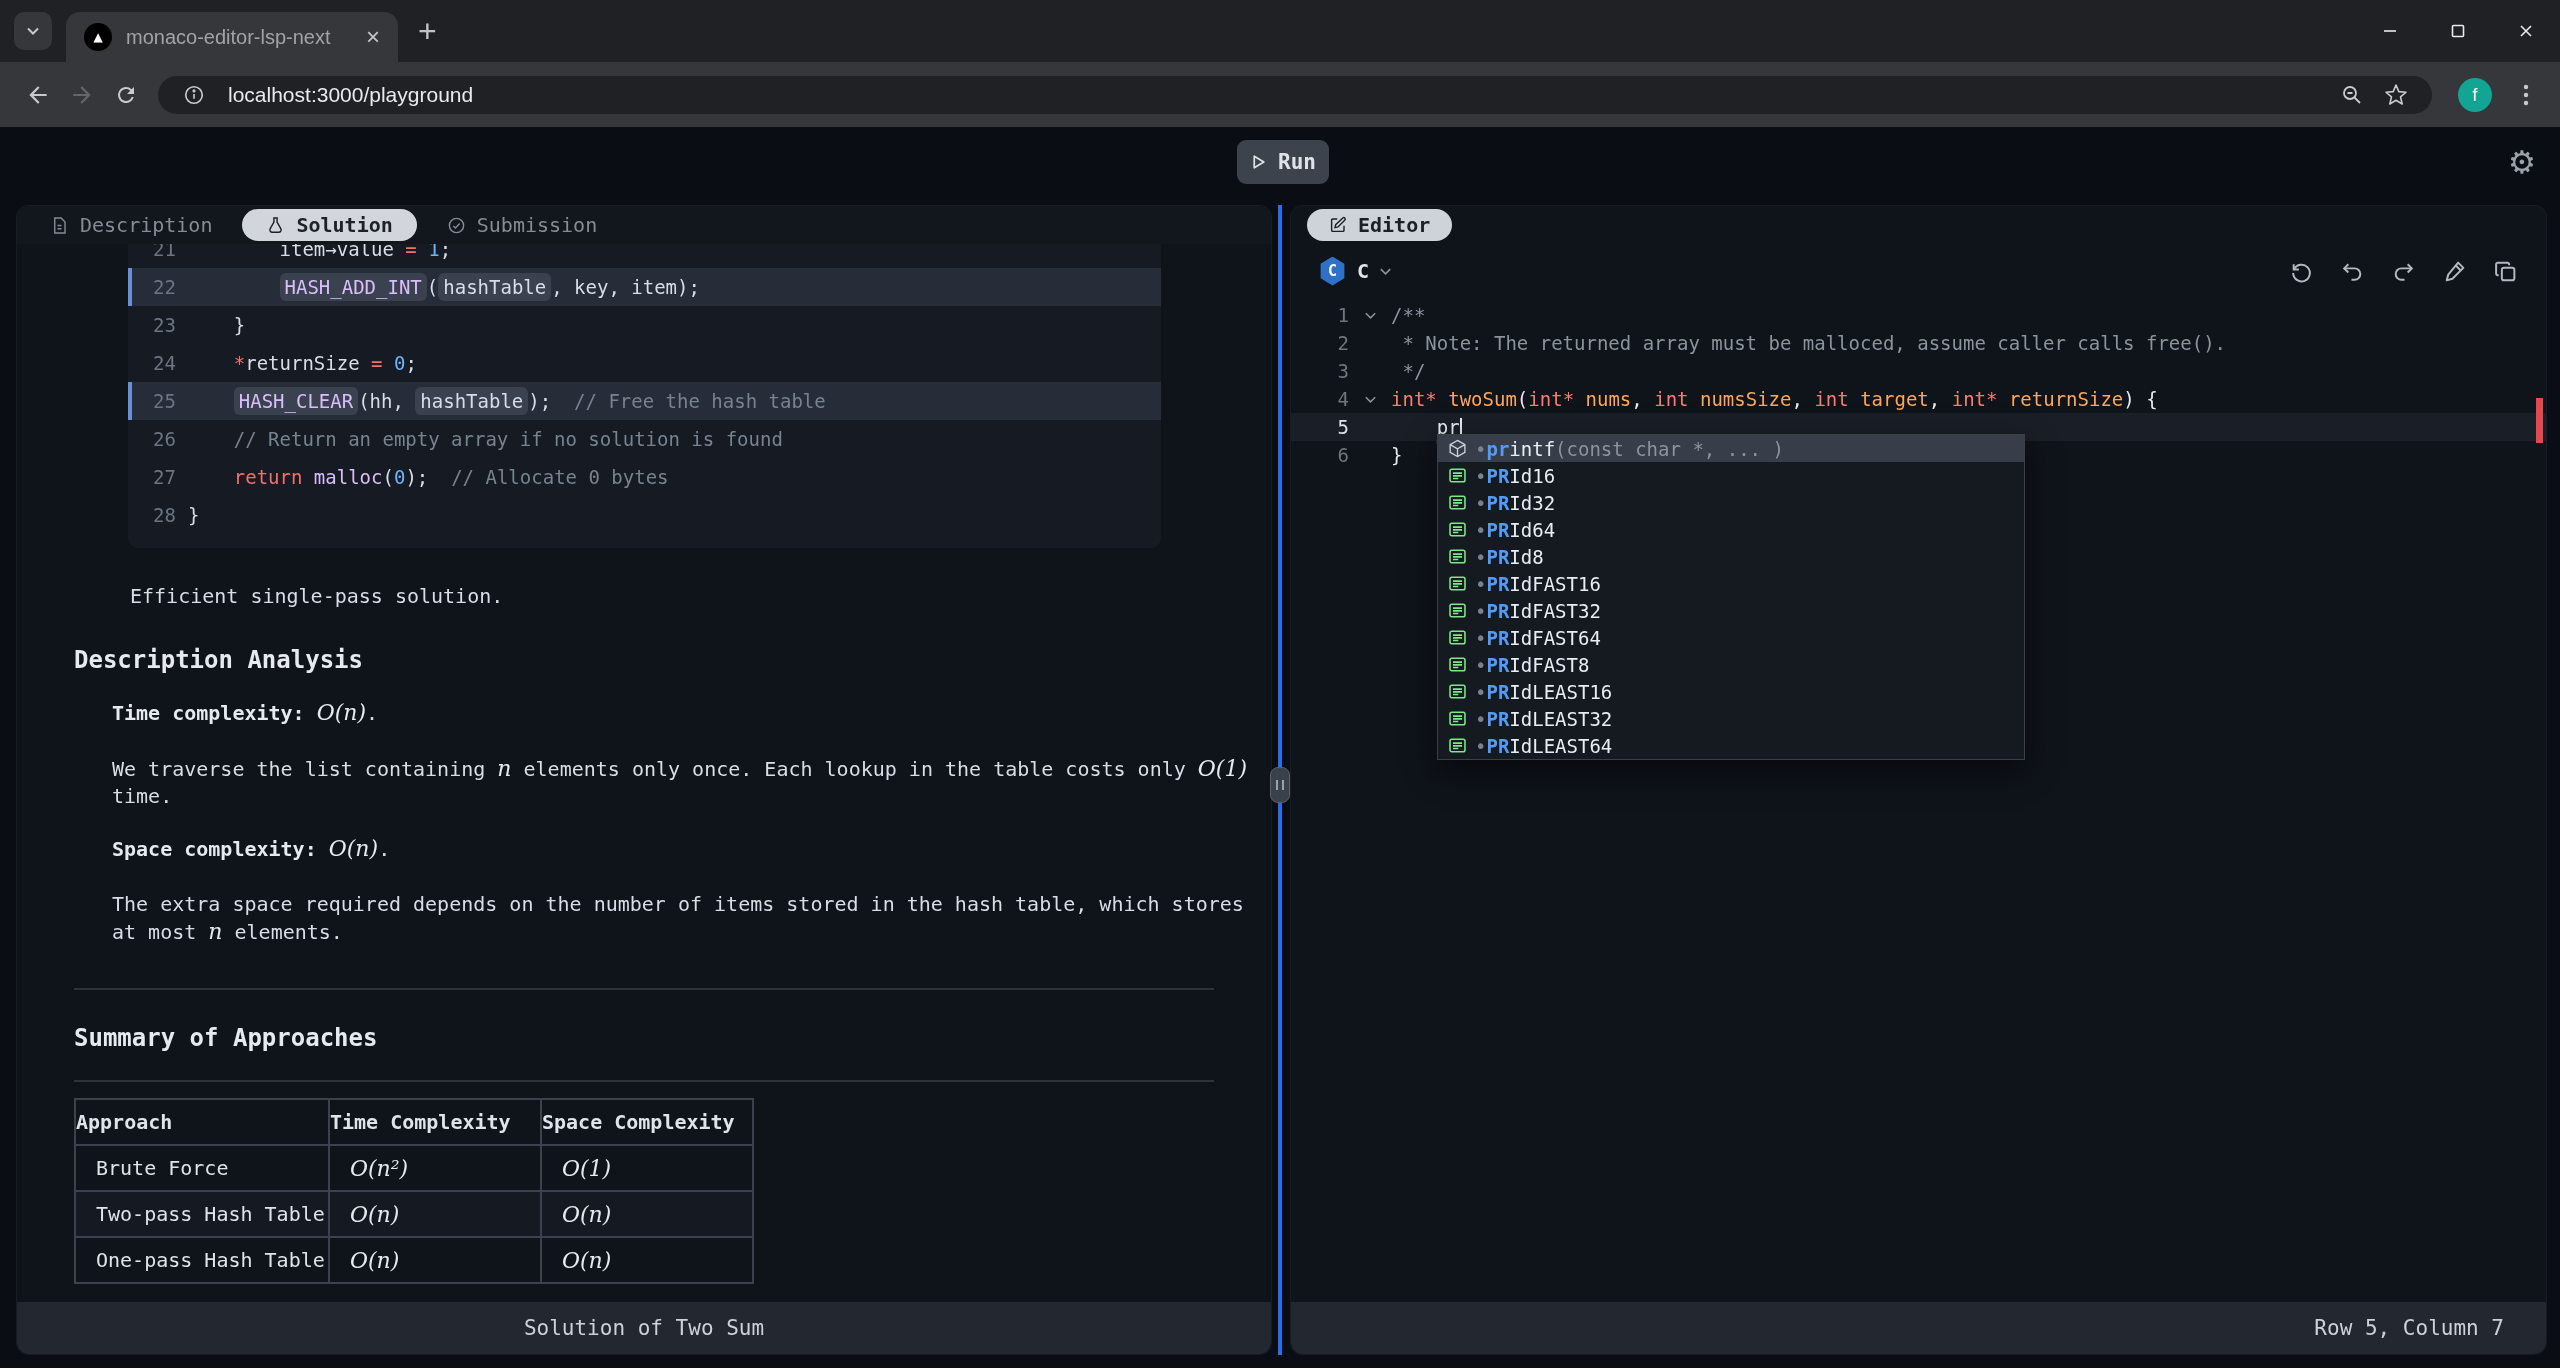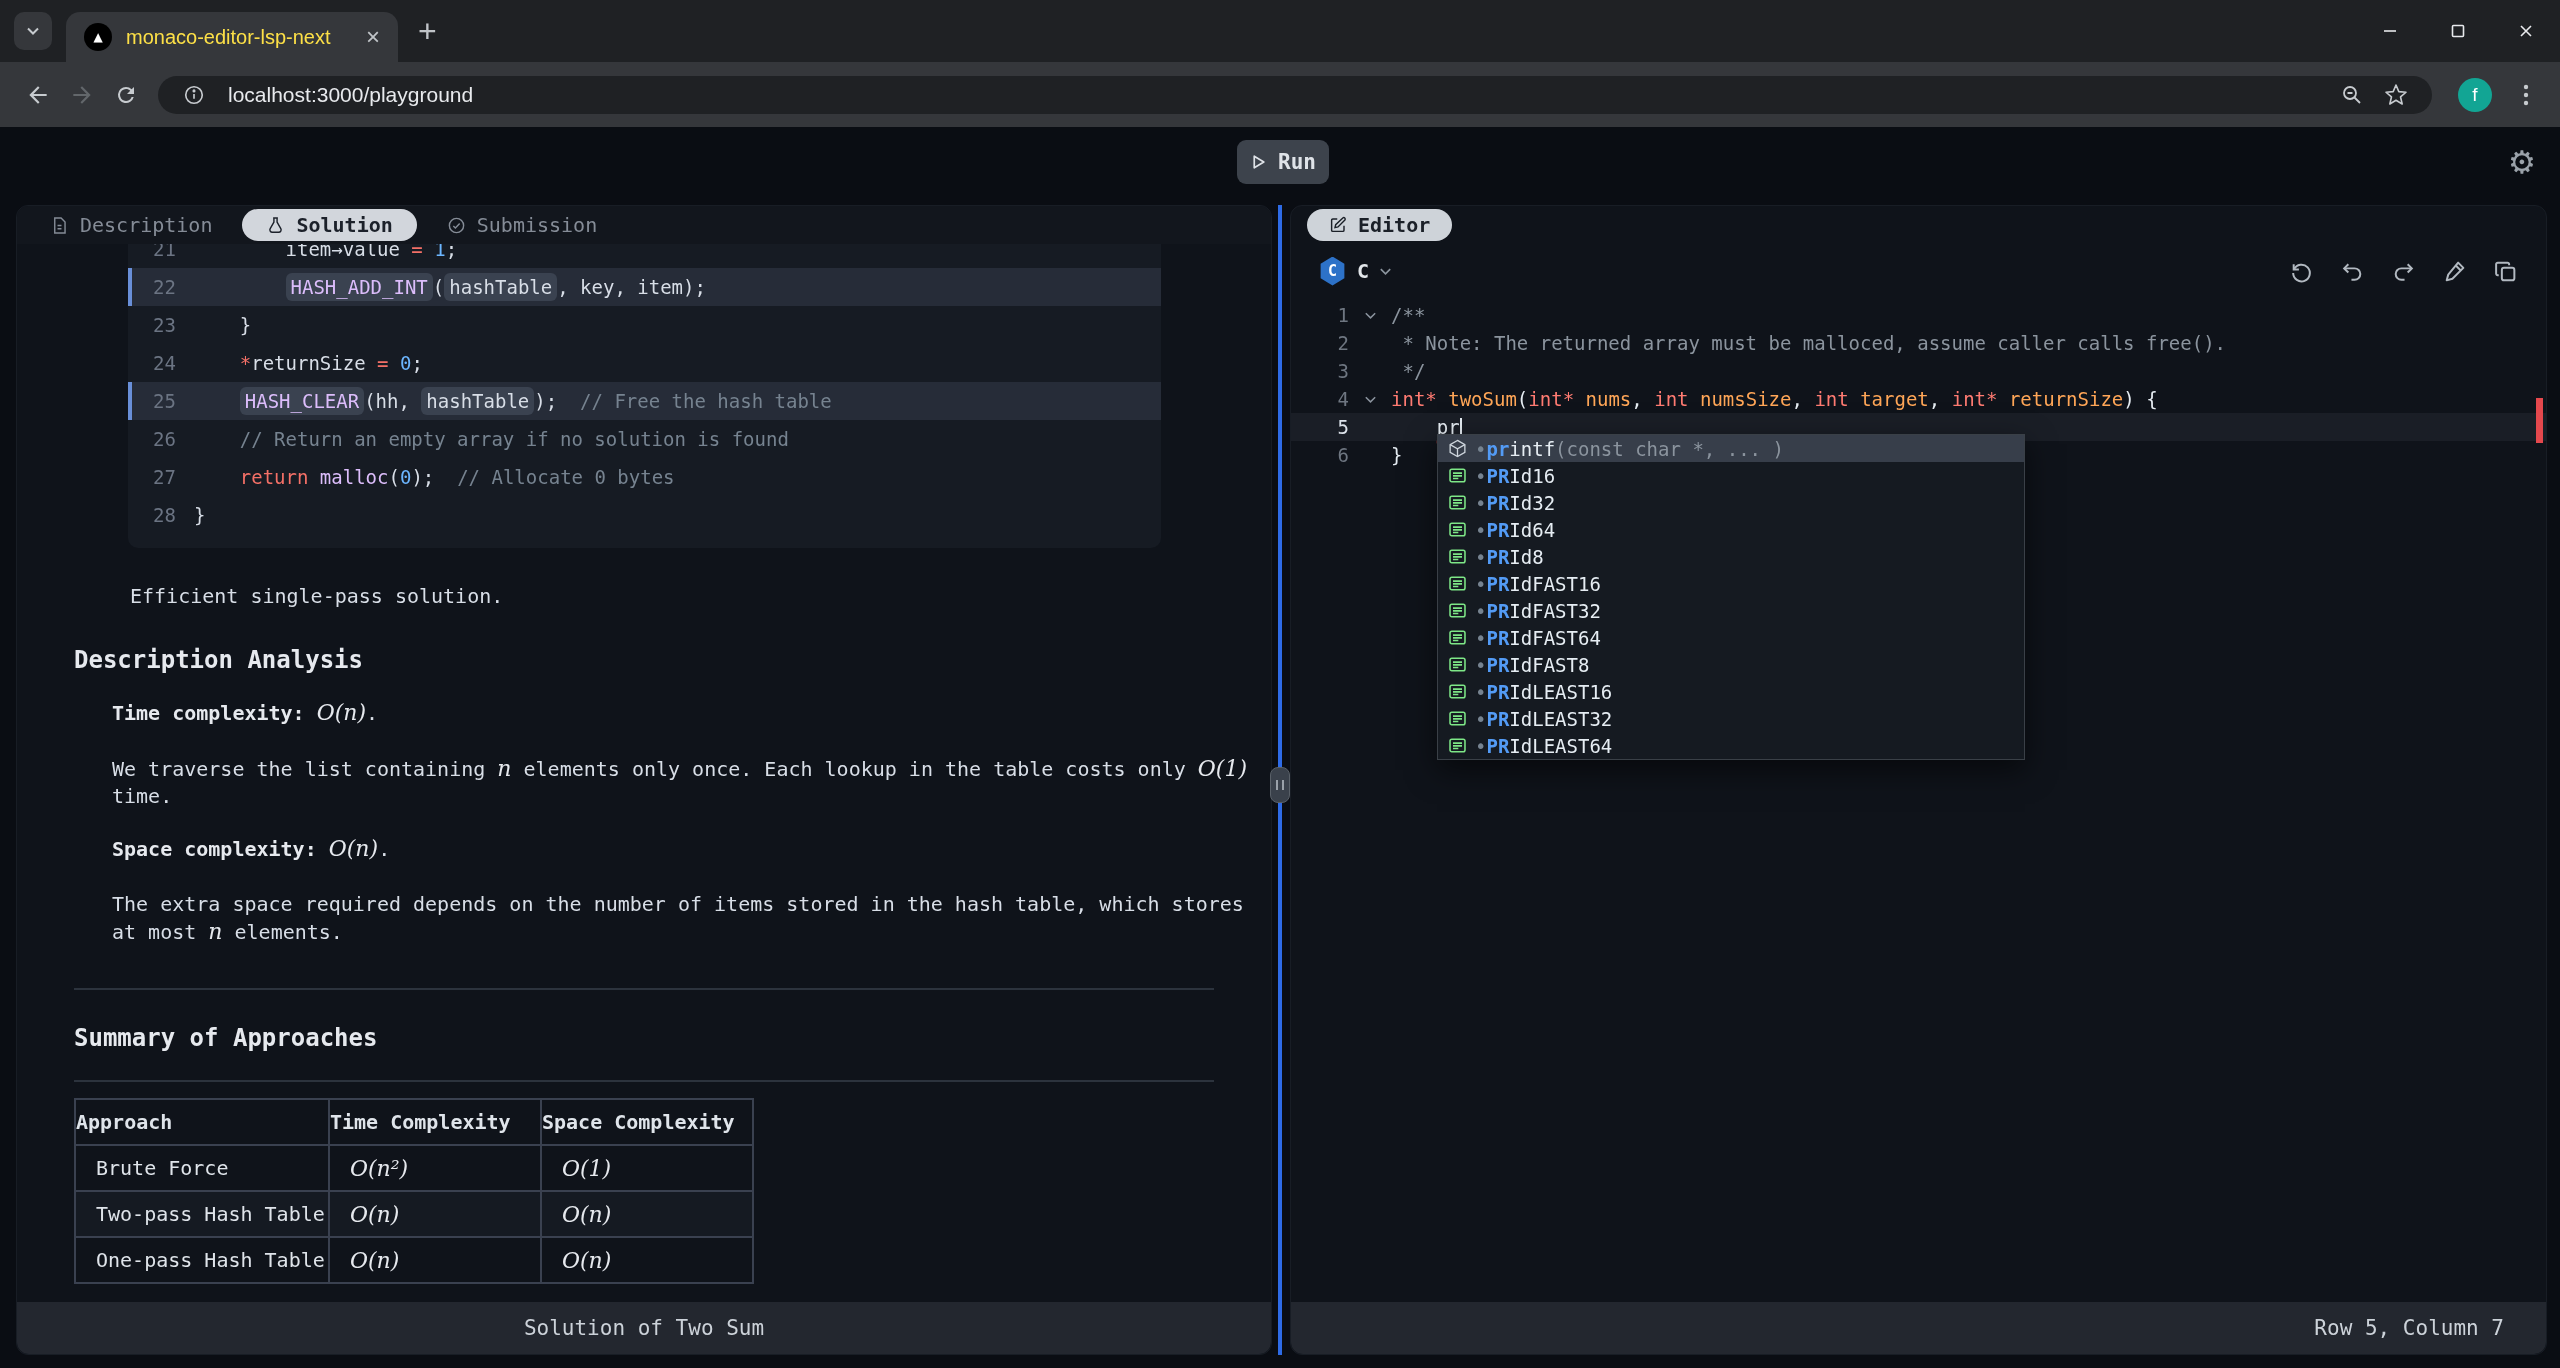--- a/index.html
+++ b/index.html
@@ -4,21 +4,21 @@
 <style>
   *{margin:0;padding:0;box-sizing:border-box;}
   html,body{width:2560px;height:1368px;overflow:hidden;}
   body{background:#0a0d13;font-family:"DejaVu Sans Mono",monospace;position:relative;}
 
   
   .tabstrip{height:62px;background:#1f2124;display:flex;align-items:center;}
   .tab-chevron-btn{width:38px;height:38px;margin-left:14px;border-radius:10px;background:#35373b;display:grid;place-items:center;color:#c7cbcf;flex:none;}
   .tab{height:50px;width:332px;margin-left:14px;align-self:flex-end;background:#35373b;border-radius:14px 14px 0 0;display:flex;align-items:center;padding:0 18px;gap:14px;}
   .favicon{width:28px;height:28px;border-radius:50%;background:#000;color:#fff;display:grid;place-items:center;font-size:12px;flex:none;font-family:"DejaVu Sans",sans-serif;}
-  .tab-title{flex:1;color:#fde047;font-size:20px;font-family:"Liberation Sans",sans-serif;white-space:nowrap;overflow:hidden;}
+  .tab-title{flex:1;color:#a3a3a3;font-size:20px;font-family:"Liberation Sans",sans-serif;white-space:nowrap;overflow:hidden;}
   .tab-close{color:#c0c4c8;font-size:24px;font-family:"Liberation Sans",sans-serif;}
   .newtab-btn{color:#c0c4c8;font-size:32px;margin-left:20px;font-family:"Liberation Sans",sans-serif;}
   .win-controls{margin-left:auto;display:flex;height:100%;}
   .wc{width:68px;display:grid;place-items:center;color:#e8eaed;}
   .toolbar{height:65px;background:#35373b;display:flex;align-items:center;padding:0 16px;}
   .nav-ic{width:44px;height:44px;display:grid;place-items:center;color:#c7cbcf;flex:none;}
   .nav-ic.dim{color:#63676b;}
   .addressbar{flex:1;height:38px;background:#1f2124;border-radius:23px;display:flex;align-items:center;margin:0 10px;padding:12px 14px;}
   .url{flex:1;color:#e8eaed;font-size:21px;font-family:"Liberation Sans",sans-serif;margin-left:12px;}
   .bar-ic{width:44px;display:grid;place-items:center;color:#c7cbcf;flex:none;}
@@ -33,21 +33,21 @@
   .left-panel{position:absolute;left:16px;top:78px;width:1256px;bottom:13px;background:#0f131a;border:1px solid #181d25;border-radius:12px;display:flex;flex-direction:column;overflow:hidden;}
   .ltabs{height:38px;flex:none;display:flex;align-items:center;padding-left:33px;gap:30px;background:#12161d;}
   .ltab{display:flex;align-items:center;gap:11px;color:#858c97;font-size:20px;}
   .ltab.active{background:#d2d6dc;color:#1c212a;border-radius:999px;padding:4px 24px;font-weight:bold;}
   .lcontent{flex:1;overflow:hidden;padding-left:57px;position:relative;}
 
   .codeblock{margin:-14px 0 0 54px;width:1033px;background:#161b23;border-radius:10px;padding-bottom:14px;overflow:hidden;font-size:19px;}
   .crow{display:flex;height:38px;line-height:38px;border-left:4px solid transparent;white-space:pre;}
   .crow.hl{background:#262c38;border-left-color:#698fd8;}
   .cnum{width:36px;text-align:right;color:#6b7483;flex:none;margin-left:8px;}
-  .ccode{margin-left:18px;color:#d8dee7;}
+  .ccode{margin-left:12px;color:#d8dee7;}
   .codeblock .sg-pl{color:#d8dee7;} .codeblock .sg-kw{color:#f47067;} .codeblock .sg-fn{color:#dcbdfb;}
   .codeblock .sg-cm{color:#768390;} .codeblock .sg-num{color:#6cb6ff;}
   .boxed{background:#3a4250;border-radius:6px;padding:3px 5px;}
 
   .note{margin:36px 0 0 56px;color:#d8dee7;font-size:20px;}
   .lheading{margin:38px 0 0 0;color:#e6e9ee;font-size:24px;font-weight:bold;}
   .lheading2{margin:34px 0 0 0;color:#e6e9ee;font-size:24px;font-weight:bold;border-bottom:2px solid #2c333d;padding-bottom:28px;width:1140px;}
   .mline{margin:26px 0 0 38px;font-size:20px;color:#d8dee7;}
   .para{margin:30px 0 0 38px;font-size:20px;color:#d8dee7;max-width:1150px;line-height:27px;}
   .tx-t{color:#d8dee7;} .tx-b{color:#e6e9ee;font-weight:bold;}

